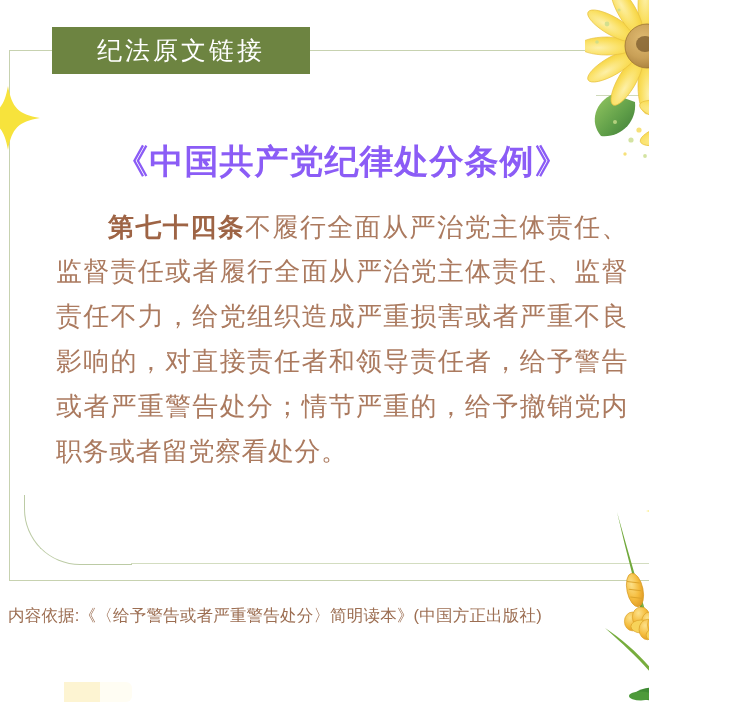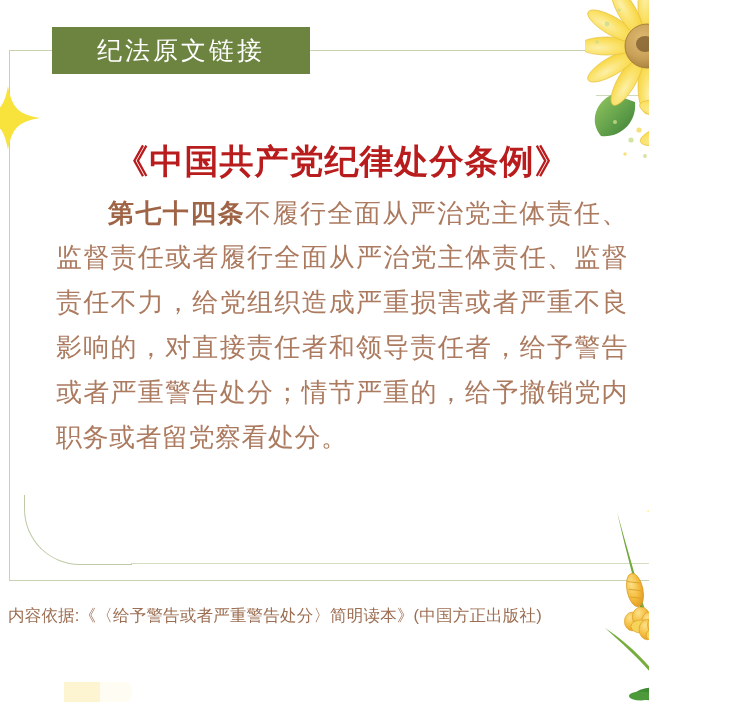--- a/index.html
+++ b/index.html
@@ -90,24 +90,24 @@
   .content {
     position: absolute;
     left: 52px;
     top: 140px;
     width: 580px;
   }
   .doc-title {
     text-align: center;
     font-size: 34px;
     font-weight: bold;
-    color: #b91c1c;
+    color: #8b5cf6;
     letter-spacing: 1px;
     line-height: 1.25;
-    margin: 0 0 8px 0;
+    margin: 0 0 22px 0;
     white-space: nowrap;
   }
   .body-text {
     font-size: 26px;
     color: #ab7a5f;
     line-height: 1.73;
     text-align: justify;
     text-justify: inter-ideograph;
     text-indent: 2em;
     letter-spacing: 0.5px;

